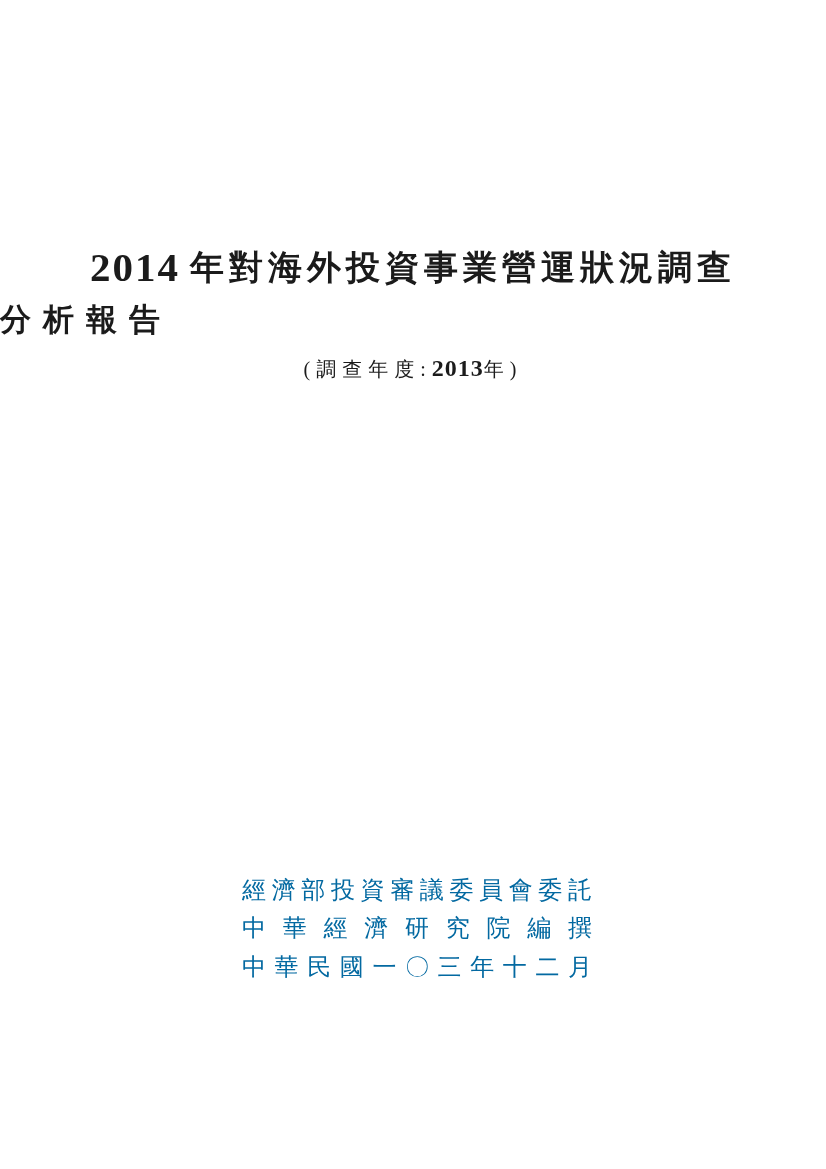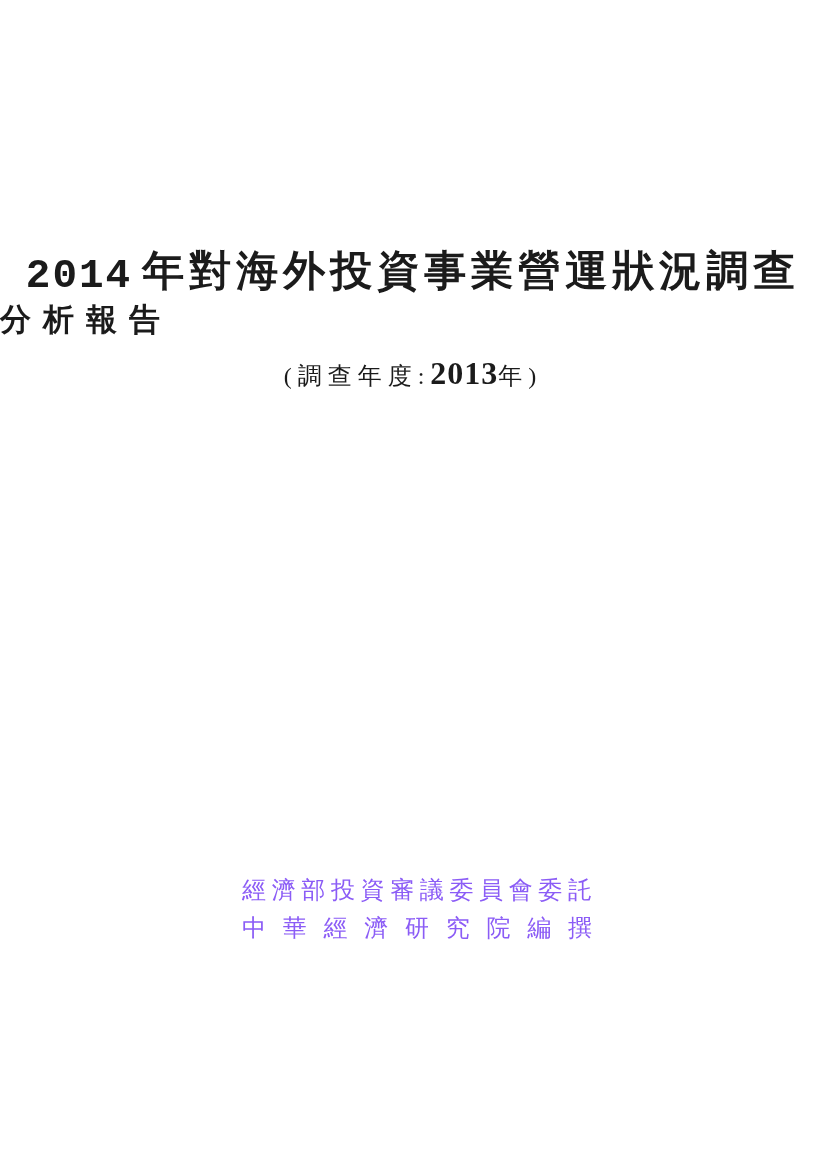--- a/index.html
+++ b/index.html
@@ -23,24 +23,23 @@
     left: 0;
     width: 100%;
     text-align: center;
     white-space: nowrap;
   }
   .title-year {
     font-size: 41px;
     font-weight: 700;
     letter-spacing: 2px;
     vertical-align: -2px;
-    font-family: Liberation Mono, monospace;
   }
   .title-rest {
-    font-size: 42px;
+    font-size: 34px;
     font-weight: 600;
     letter-spacing: 5px;
     margin-left: 10px;
   }
   .title-line2 {
     position: absolute;
     top: 299px;
     left: 0;
     width: 100%;
     text-align: left;
@@ -51,41 +50,41 @@
   
   .subtitle {
     position: absolute;
     top: 355px;
     left: 0;
     width: 100%;
     text-align: center;
     white-space: nowrap;
   }
   .subtitle-cjk {
-    font-size: 24px;
+    font-size: 20px;
     font-weight: 500;
     letter-spacing: 6px;
   }
   .subtitle-year {
-    font-size: 32px;
+    font-size: 24px;
     font-weight: 700;
     letter-spacing: 1px;
   }
   
   .footer-line {
     position: absolute;
     left: 242px;
     width: 350px;
     font-size: 24px;
     font-weight: 500;
     text-align: justify;
     text-align-last: justify;
     text-justify: inter-character;
     white-space: nowrap;
-    color: #8b5cf6;
+    color: #0369a1;
   }
   .footer-commissioner { top: 874px; }
   .footer-author       { top: 912px; }
   .footer-date         { top: 951px; }
 </style>
 </head>
 <body>
 
 <div class="page">
 
@@ -96,14 +95,15 @@
   <div class="title-line2">分析報告</div>
 
   <div class="subtitle">
     <span class="subtitle-cjk">(調查年度:</span><span class="subtitle-year">2013</span><span class="subtitle-cjk">年)</span>
   </div>
 
   <div class="footer-line footer-commissioner">經濟部投資審議委員會委託</div>
 
   <div class="footer-line footer-author">中華經濟研究院編撰</div>
 
+  <div class="footer-line footer-date">中華民國一〇三年十二月</div>
 
 </div>
 
 </body></html>

